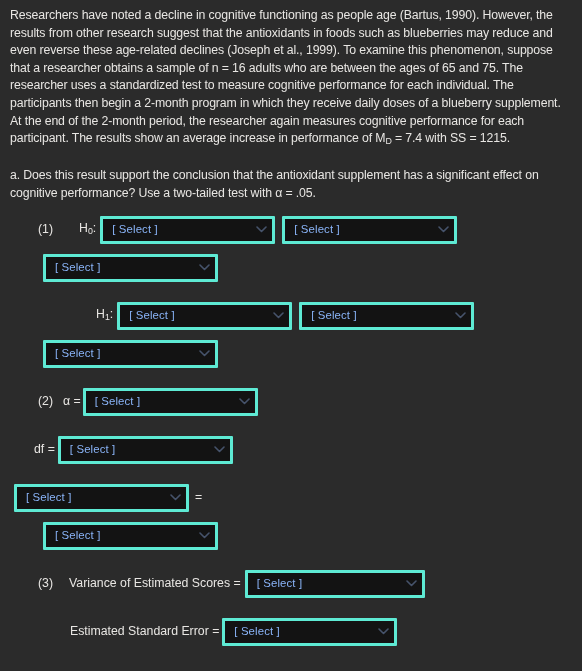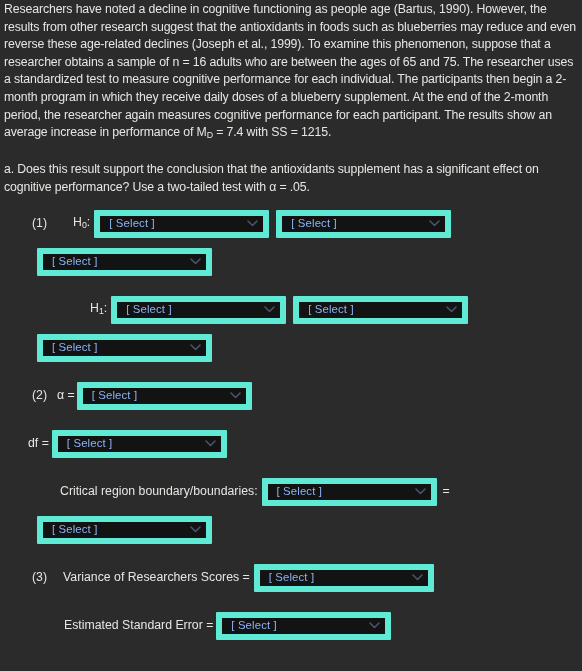--- a/index.html
+++ b/index.html
@@ -16,21 +16,21 @@
     color: #e8e6e3;
     font-size: 12.3px;
     line-height: 17.6px;
   }
 
   #page {
     position: relative;
     width: 582px;
     height: 671px;
     background: #2b2b2b;
-    padding: 0;
+    padding: 6px;
   }
 
   
   .prose {
     padding: 1px 4px 0 4px;
     font-size: 12.3px;
     line-height: 17.6px;
     color: #e8e6e3;
     text-align: left;
     letter-spacing: -0.01em;
@@ -59,21 +59,21 @@
   .lbl {
     color: #e8e6e3;
     font-size: 12.3px;
     white-space: nowrap;
   }
 
   
   .sel {
     position: relative;
     background: #131313;
-    border: 6px solid #5eead4;
+    border: 3px solid #5eead4;
     border-radius: 1px;
     height: 28px;
     display: flex;
     align-items: center;
     padding: 0 22px 0 9px;
     cursor: pointer;
     flex: 0 0 auto;
   }
   .sel .ph {
     color: #8ab4f8;
@@ -107,21 +107,21 @@
 </head>
 <body>
 
 <div id="page">
 
   <div class="prose">
     <p><span>Researchers have noted a decline in cognitive functioning as people age (Bartus, 1990). However, the results from other research suggest that the antioxidants in foods such as blueberries may reduce and even reverse these age-related declines (Joseph et al., 1999). To examine this phenomenon, suppose that a researcher obtains a sample of n = 16 adults who are between the ages of 65 and 75. The researcher uses a standardized test to measure cognitive performance for each individual. The participants then begin a 2-month program in which they receive daily doses of a blueberry supplement. At the end of the 2-month period, the researcher again measures cognitive performance for each participant. The results show an average increase in performance of M</span><span><sub>D</sub></span><span> = 7.4 with SS = 1215.</span></p>
   </div>
 
   <div class="q-intro">
-    <span>a. Does this result support the conclusion that the antioxidants supplement has a significant effect on cognitive performance? Use a two-tailed test with α = .05.</span>
+    <span>a. Does this result support the conclusion that the antioxidant supplement has a significant effect on cognitive performance? Use a two-tailed test with α = .05.</span>
   </div>
 
   <div class="form">
 
     <div class="row mt14">
       <span class="indent-num" style="margin-left:28px;width:auto;">(1)</span>
       <span class="lbl" style="margin-left:26px;text-align:right;"><span>H</span><sub>0</sub><span>:</span></span>
       <div class="sel w-175" style="margin-left:4px;">
         <span class="ph">[ Select ]</span>
         <span class="chev">
@@ -203,21 +203,20 @@
         <span class="ph">[ Select ]</span>
         <span class="chev">
           <svg width="11" height="11" viewBox="0 0 11 11">
               <path d="M1 3 L5.5 7.5 L10 3" stroke="#46536b" stroke-width="1.6" fill="none" stroke-linecap="round" stroke-linejoin="round"></path>
             </svg>
         </span>
       </div>
     </div>
 
     <div class="row mt20">
-      <span class="lbl" style="margin-left:56px;">Critical region boundary/boundaries:</span>
       <div class="sel w-175" style="margin-left:4px;">
         <span class="ph">[ Select ]</span>
         <span class="chev">
           <svg width="11" height="11" viewBox="0 0 11 11">
               <path d="M1 3 L5.5 7.5 L10 3" stroke="#46536b" stroke-width="1.6" fill="none" stroke-linecap="round" stroke-linejoin="round"></path>
             </svg>
         </span>
       </div>
       <span class="eqsign">=</span>
     </div>
@@ -228,21 +227,21 @@
         <span class="chev">
           <svg width="11" height="11" viewBox="0 0 11 11">
               <path d="M1 3 L5.5 7.5 L10 3" stroke="#46536b" stroke-width="1.6" fill="none" stroke-linecap="round" stroke-linejoin="round"></path>
             </svg>
         </span>
       </div>
     </div>
 
     <div class="row mt20">
       <span style="margin-left:28px;">(3)</span>
-      <span class="lbl" style="margin-left:16px;">Variance of Researchers Scores =</span>
+      <span class="lbl" style="margin-left:16px;">Variance of Estimated Scores =</span>
       <div class="sel w-180" style="margin-left:4px;">
         <span class="ph">[ Select ]</span>
         <span class="chev">
           <svg width="11" height="11" viewBox="0 0 11 11">
               <path d="M1 3 L5.5 7.5 L10 3" stroke="#46536b" stroke-width="1.6" fill="none" stroke-linecap="round" stroke-linejoin="round"></path>
             </svg>
         </span>
       </div>
     </div>
 

